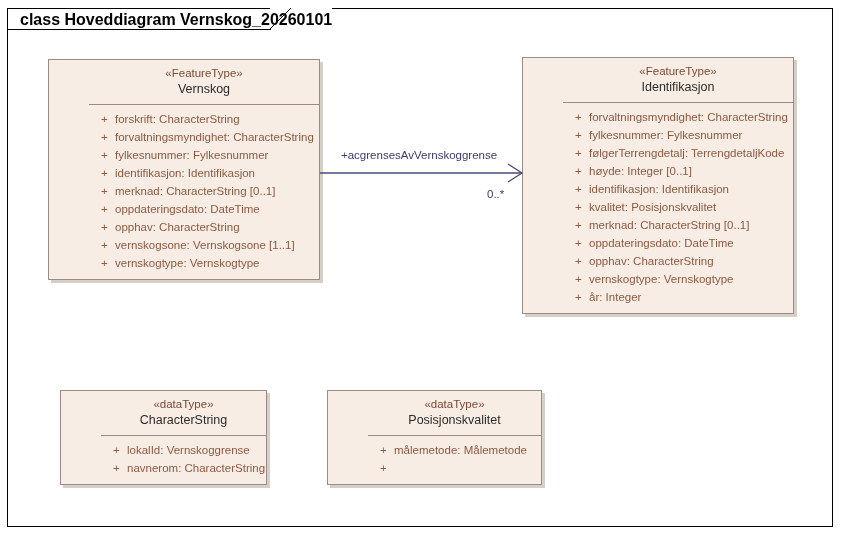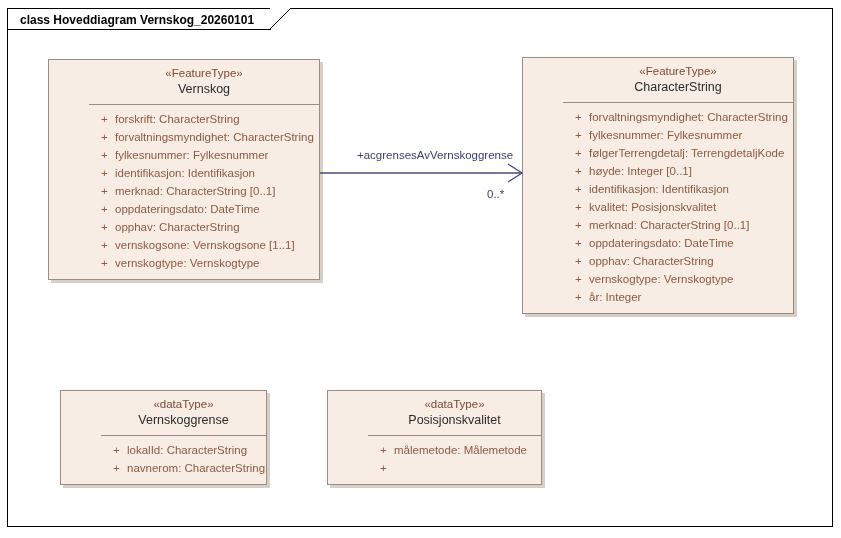--- a/index.html
+++ b/index.html
@@ -53,21 +53,21 @@
     left: 263px;
     top: 0px;
     width: 22px;
     height: 22px;
     overflow: hidden;
   }
   #diagram-title-tab .tab-slant svg { display: block; }
   #diagram-title-text {
     position: relative;
     z-index: 2;
-    font-size: 12px;
+    font-size: 16px;
     font-weight: bold;
     color: #000000;
     line-height: 19px;
     padding-left: 7px;
     display: inline-block;
   }
 
   
   .uml-class {
     position: absolute;
@@ -129,21 +129,21 @@
   #assoc-connector {
     position: absolute;
     left: 318px;
     top: 143px;
     width: 210px;
     height: 70px;
     pointer-events: none;
   }
   #assoc-role-label {
     position: absolute;
-    left: 357px;
+    left: 341px;
     top: 148px;
     font-size: 11.5px;
     color: #3c3c6e;
     line-height: 14px;
     white-space: nowrap;
   }
   #assoc-multiplicity {
     position: absolute;
     left: 487px;
     top: 187px;
@@ -211,21 +211,21 @@
     <div class="attr-row">
       <span class="attr-vis">+</span>
       <span class="attr-text">vernskogtype: Vernskogtype</span>
     </div>
   </div>
 </div>
 
 <div class="uml-class" id="class-vernskoggrense">
   <div class="class-header">
     <div class="stereotype">«FeatureType»</div>
-    <div class="class-name">CharacterString</div>
+    <div class="class-name">Identifikasjon</div>
   </div>
   <div class="class-attrs">
     <div class="attr-row">
       <span class="attr-vis">+</span>
       <span class="attr-text">forvaltningsmyndighet: CharacterString</span>
     </div>
     <div class="attr-row">
       <span class="attr-vis">+</span>
       <span class="attr-text">fylkesnummer: Fylkesnummer</span>
     </div>
@@ -264,26 +264,26 @@
     <div class="attr-row">
       <span class="attr-vis">+</span>
       <span class="attr-text">år: Integer</span>
     </div>
   </div>
 </div>
 
 <div class="uml-class" id="class-identifikasjon">
   <div class="class-header">
     <div class="stereotype">«dataType»</div>
-    <div class="class-name">Vernskoggrense</div>
+    <div class="class-name">CharacterString</div>
   </div>
   <div class="class-attrs">
     <div class="attr-row">
       <span class="attr-vis">+</span>
-      <span class="attr-text">lokalId: CharacterString</span>
+      <span class="attr-text">lokalId: Vernskoggrense</span>
     </div>
     <div class="attr-row">
       <span class="attr-vis">+</span>
       <span class="attr-text">navnerom: CharacterString</span>
     </div>
   </div>
 </div>
 
 <div class="uml-class" id="class-posisjonskvalitet">
   <div class="class-header">

